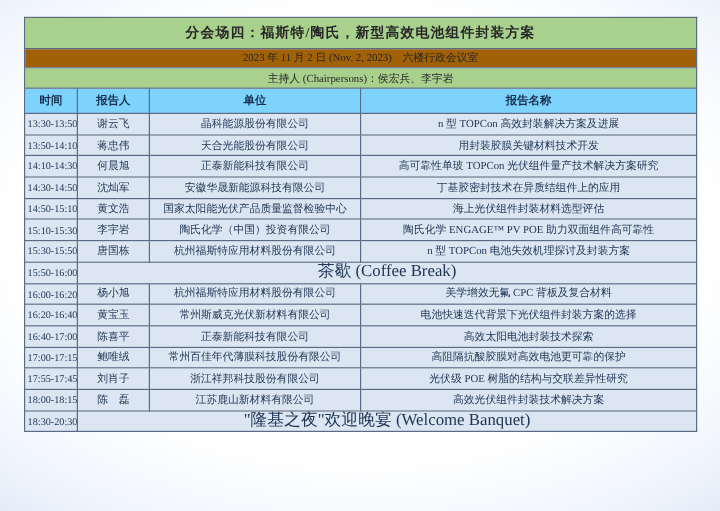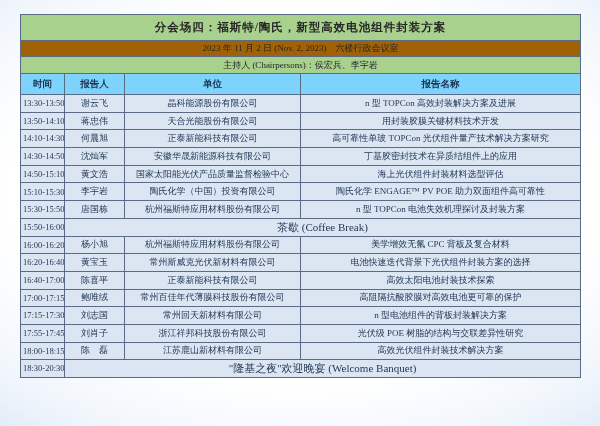--- a/index.html
+++ b/index.html
@@ -34,21 +34,21 @@
     height:16px;background:#a9d18e;color:#262626;font-size:9px;
   }
   tr.cols-row th{
     height:20px;background:#7dd3fc;color:#17304f;
     font-size:9.5px;font-weight:bold;
   }
   tbody td{
     height:16.7px;background:#dbe6f2;font-size:9px;line-height:1;
   }
   td.c-time{font-size:8.5px;letter-spacing:0;}
-  td.c-merged{font-size:11px;}
+  td.c-merged{font-size:14px;}
   td.c-title{font-size:9px;}
 </style>
 </head>
 <body>
 
 <div class="page">
   <table class="sched">
     <colgroup>
       <col style="width:44px">
         <col style="width:60px">
@@ -137,26 +137,20 @@
           <td class="c-org">正泰新能科技有限公司</td>
           <td class="c-title">高效太阳电池封装技术探索</td>
         </tr>
         <tr>
           <td class="c-time">17:00-17:15</td>
           <td class="c-speaker">鲍唯绒</td>
           <td class="c-org">常州百佳年代薄膜科技股份有限公司</td>
           <td class="c-title">高阻隔抗酸胶膜对高效电池更可靠的保护</td>
         </tr>
         <tr>
-          <td class="c-time">17:15-17:30</td>
-          <td class="c-speaker">刘志国</td>
-          <td class="c-org">常州回天新材料有限公司</td>
-          <td class="c-title">n 型电池组件的背板封装解决方案</td>
-        </tr>
-        <tr>
           <td class="c-time">17:55-17:45</td>
           <td class="c-speaker">刘肖子</td>
           <td class="c-org">浙江祥邦科技股份有限公司</td>
           <td class="c-title">光伏级 POE 树脂的结构与交联差异性研究</td>
         </tr>
         <tr>
           <td class="c-time">18:00-18:15</td>
           <td class="c-speaker">陈　磊</td>
           <td class="c-org">江苏鹿山新材料有限公司</td>
           <td class="c-title">高效光伏组件封装技术解决方案</td>

